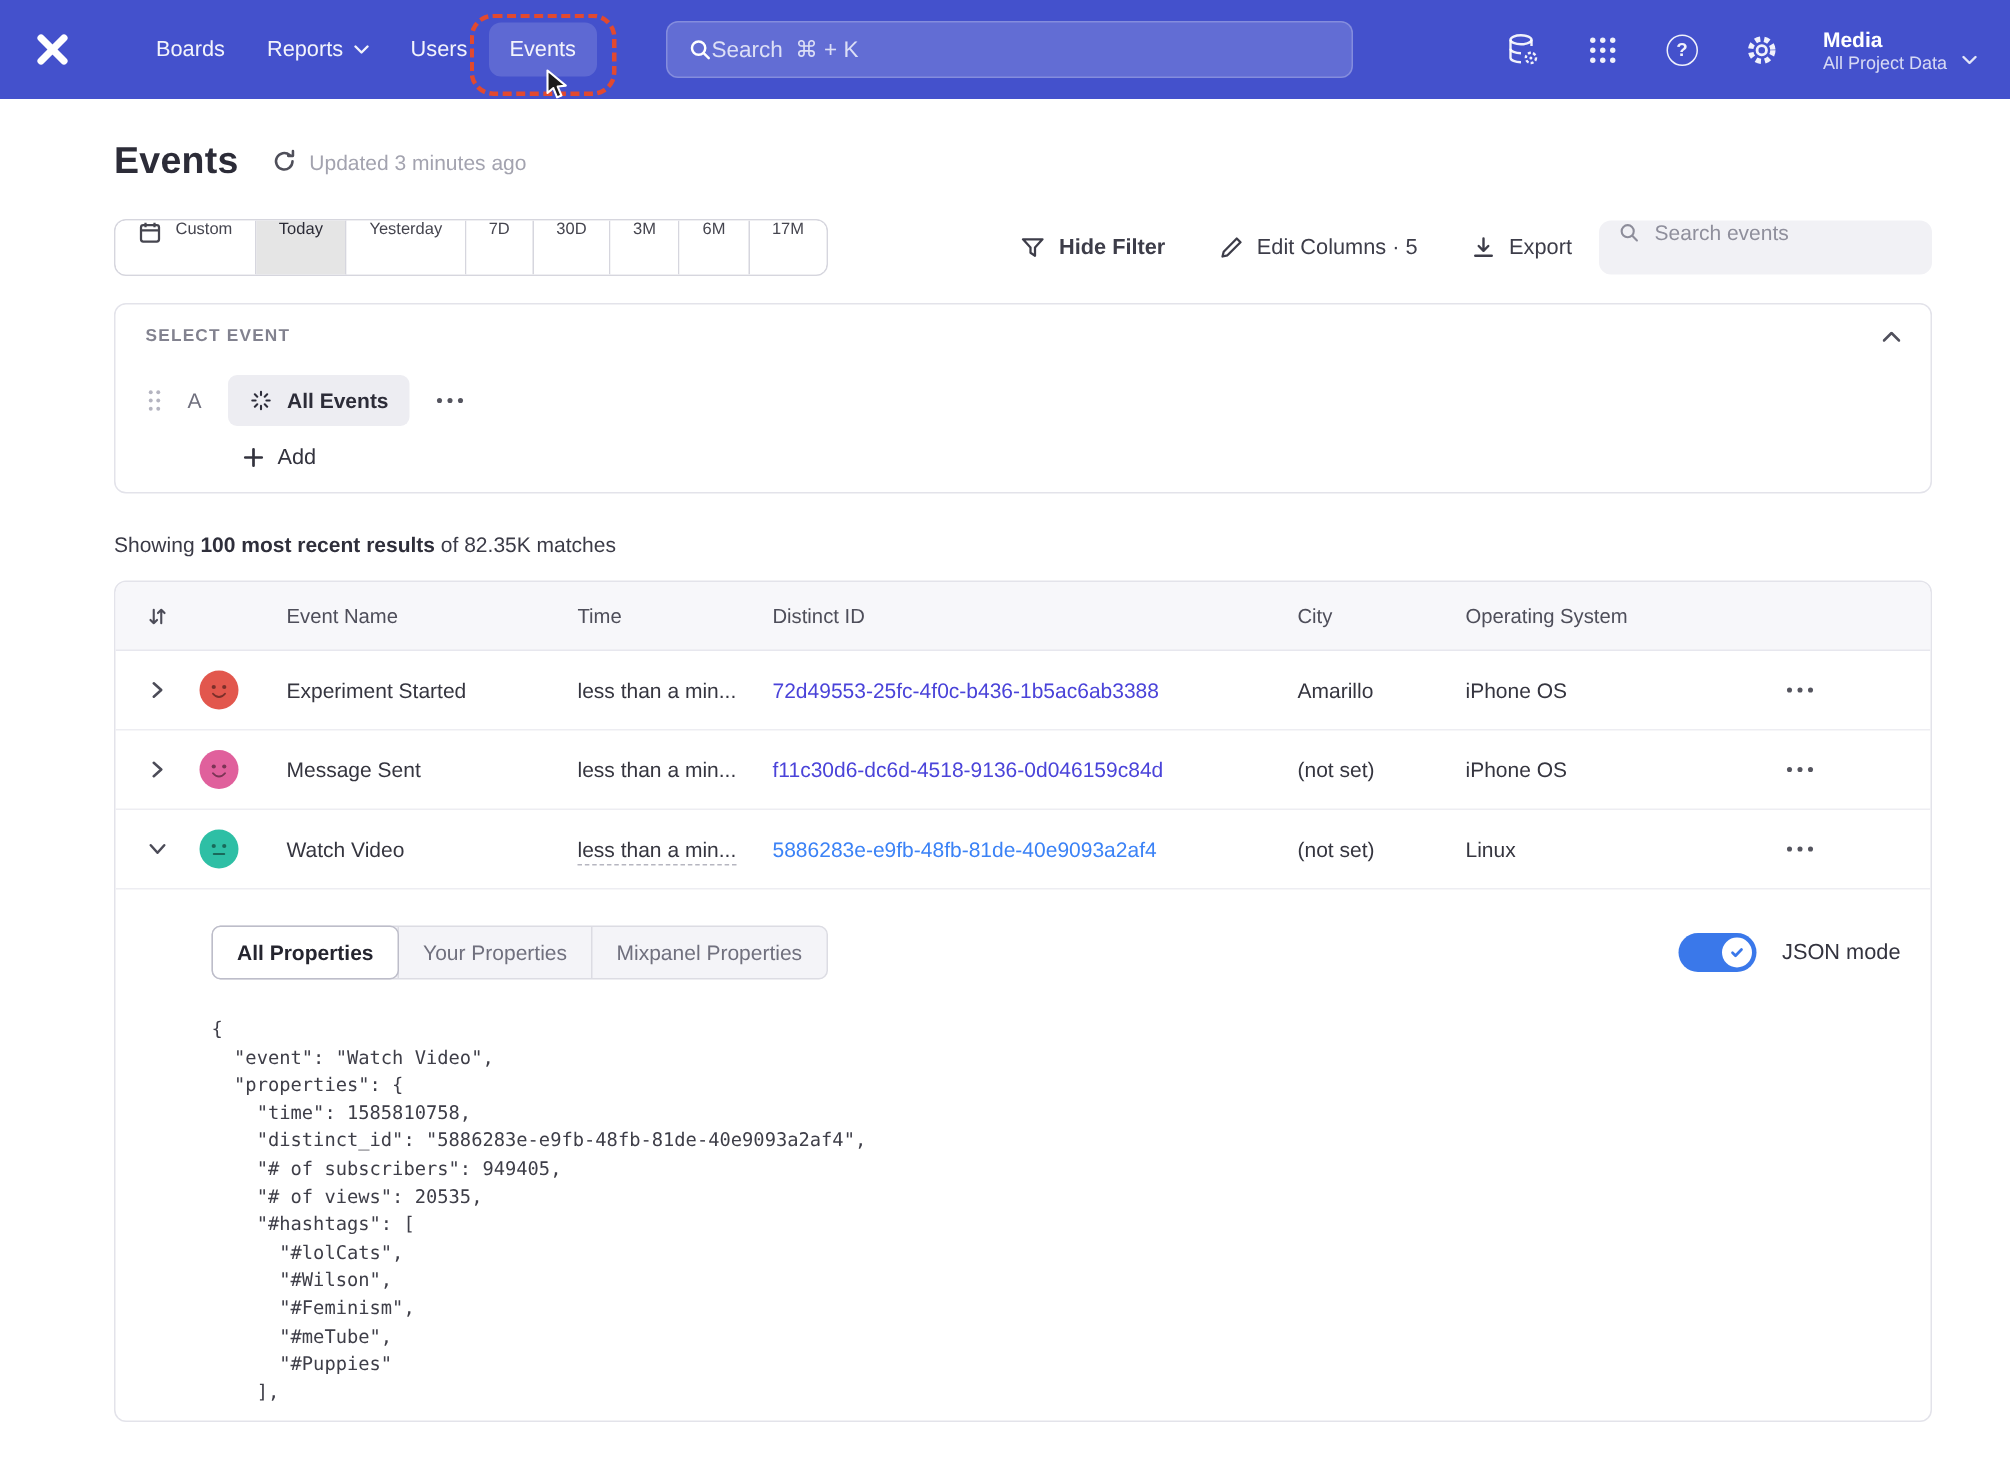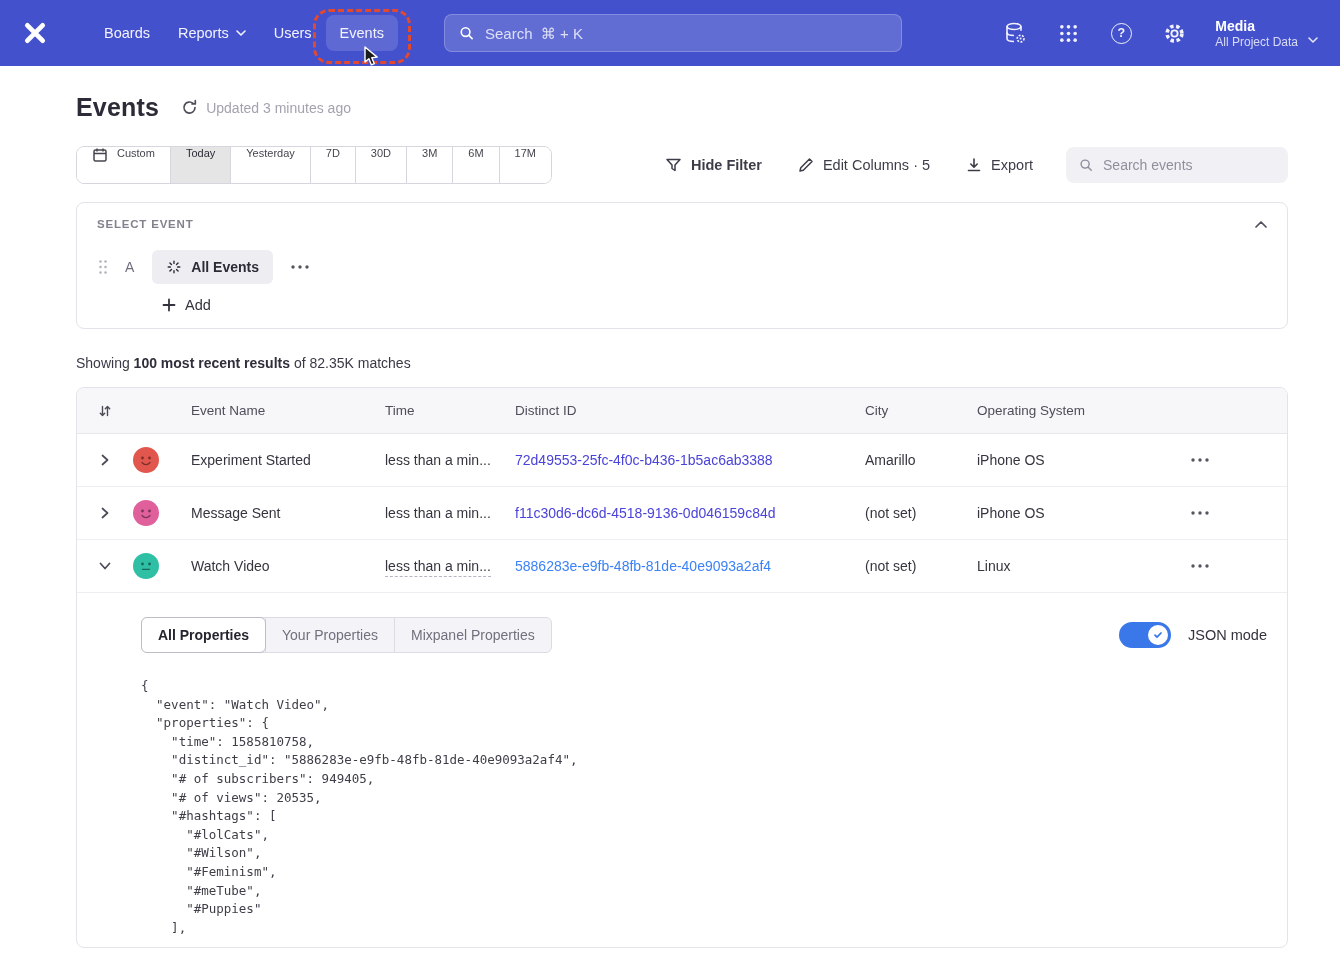--- a/index.html
+++ b/index.html
@@ -11,21 +11,21 @@
   
   .navbar { height:66px; display:flex; align-items:center; padding:0 22px; position:relative; color:#fff; }
   .logo { width:26px; height:26px; margin-right:42px; display:flex; align-items:center; justify-content:center; }
   .nav-items { display:flex; align-items:center; }
   .nav-item { display:flex; align-items:center; gap:7px; font-size:14.5px; color:rgba(255,255,255,.93);
               padding:10px 14px; border-radius:8px; position:relative; }
   .nav-item.active { background:rgba(255,255,255,.14); }
   .annotation-box { position:absolute; inset:-6px -13px -13px -13px; border:3px dashed #e2492f;
                     border-radius:16px; pointer-events:none; }
   .cursor-glyph { position:absolute; left:50%; top:30px; margin-left:0px; z-index:6; pointer-events:none; }
-  .nav-search { display:flex; align-items:center; gap:11px; width:458px; height:38px; margin-left:46px;
+  .nav-search { display:flex; align-items:center; width:458px; height:38px; margin-left:46px;
                 background:rgba(255,255,255,.16); border:1px solid rgba(255,255,255,.22); border-radius:8px; padding:0 14px; }
   .nav-search input { color:#fff; font-size:15px; width:100%; }
   .nav-search input::placeholder { color:rgba(255,255,255,.78); }
   .nav-right { margin-left:auto; display:flex; align-items:center; gap:25px; }
   .nav-icon-btn { display:flex; align-items:center; justify-content:center; width:28px; height:28px; color:rgba(255,255,255,.92); }
   .help-circle { width:21px; height:21px; border:1.8px solid rgba(255,255,255,.92); border-radius:50%;
                  display:flex; align-items:center; justify-content:center; font-size:12.5px; font-weight:700; }
   .project-switcher { display:flex; align-items:center; gap:10px; margin-left:2px; }
   .project-name { font-size:14px; font-weight:700; line-height:18px; }
   .project-sub { font-size:12px; color:rgba(255,255,255,.78); line-height:15px; }
@@ -39,21 +39,21 @@
 
   .controls-row { display:flex; align-items:center; margin-top:24px; }
   .date-seg { display:inline-flex; border:1px solid #d6d6de; border-radius:8px; overflow:hidden; }
   .seg { display:flex; align-items:flex-start; gap:9px; height:36px; padding:0 15px; font-size:11px;
          color:#45454f; background:#fff; border-right:1px solid #d6d6de; }
   .seg:last-child { border-right:0; }
   .seg.active { background:#e5e5e5; color:#2b2b36; font-weight:500; }
   .toolbar-btn { display:flex; align-items:center; gap:9px; font-size:14.5px; color:#3d3d49; }
   .tb-hide { margin-left:auto;font-weight:bold; }
   .tb-edit,.tb-export { margin-left:36px; }
-  .search-events { display:flex; align-items:center; gap:10px; width:222px; height:36px; margin-left:33px;
+  .search-events { display:flex; align-items:flex-start; gap:10px; width:222px; height:36px; margin-left:18px;
                    background:#f1f1f5; border-radius:8px; padding:0 13px; color:#8d8d9a; }
   .search-events input { font-size:14px; width:100%; color:#35353f; }
   .search-events input::placeholder { color:#8f8f9c; }
 
   .card { border:1px solid #e3e3ea; border-radius:8px; }
   .select-event-card { margin-top:18px; }
   .filters-card { margin-top:4px; }
   .card-header { height:42px; display:flex; align-items:center; padding:0 20px; width:100%; text-align:left; }
   .section-label { font-size:11.5px; font-weight:700; letter-spacing:.8px; color:#82828f; }
   .card-chevron { margin-left:auto; color:#50505c; display:flex; }

